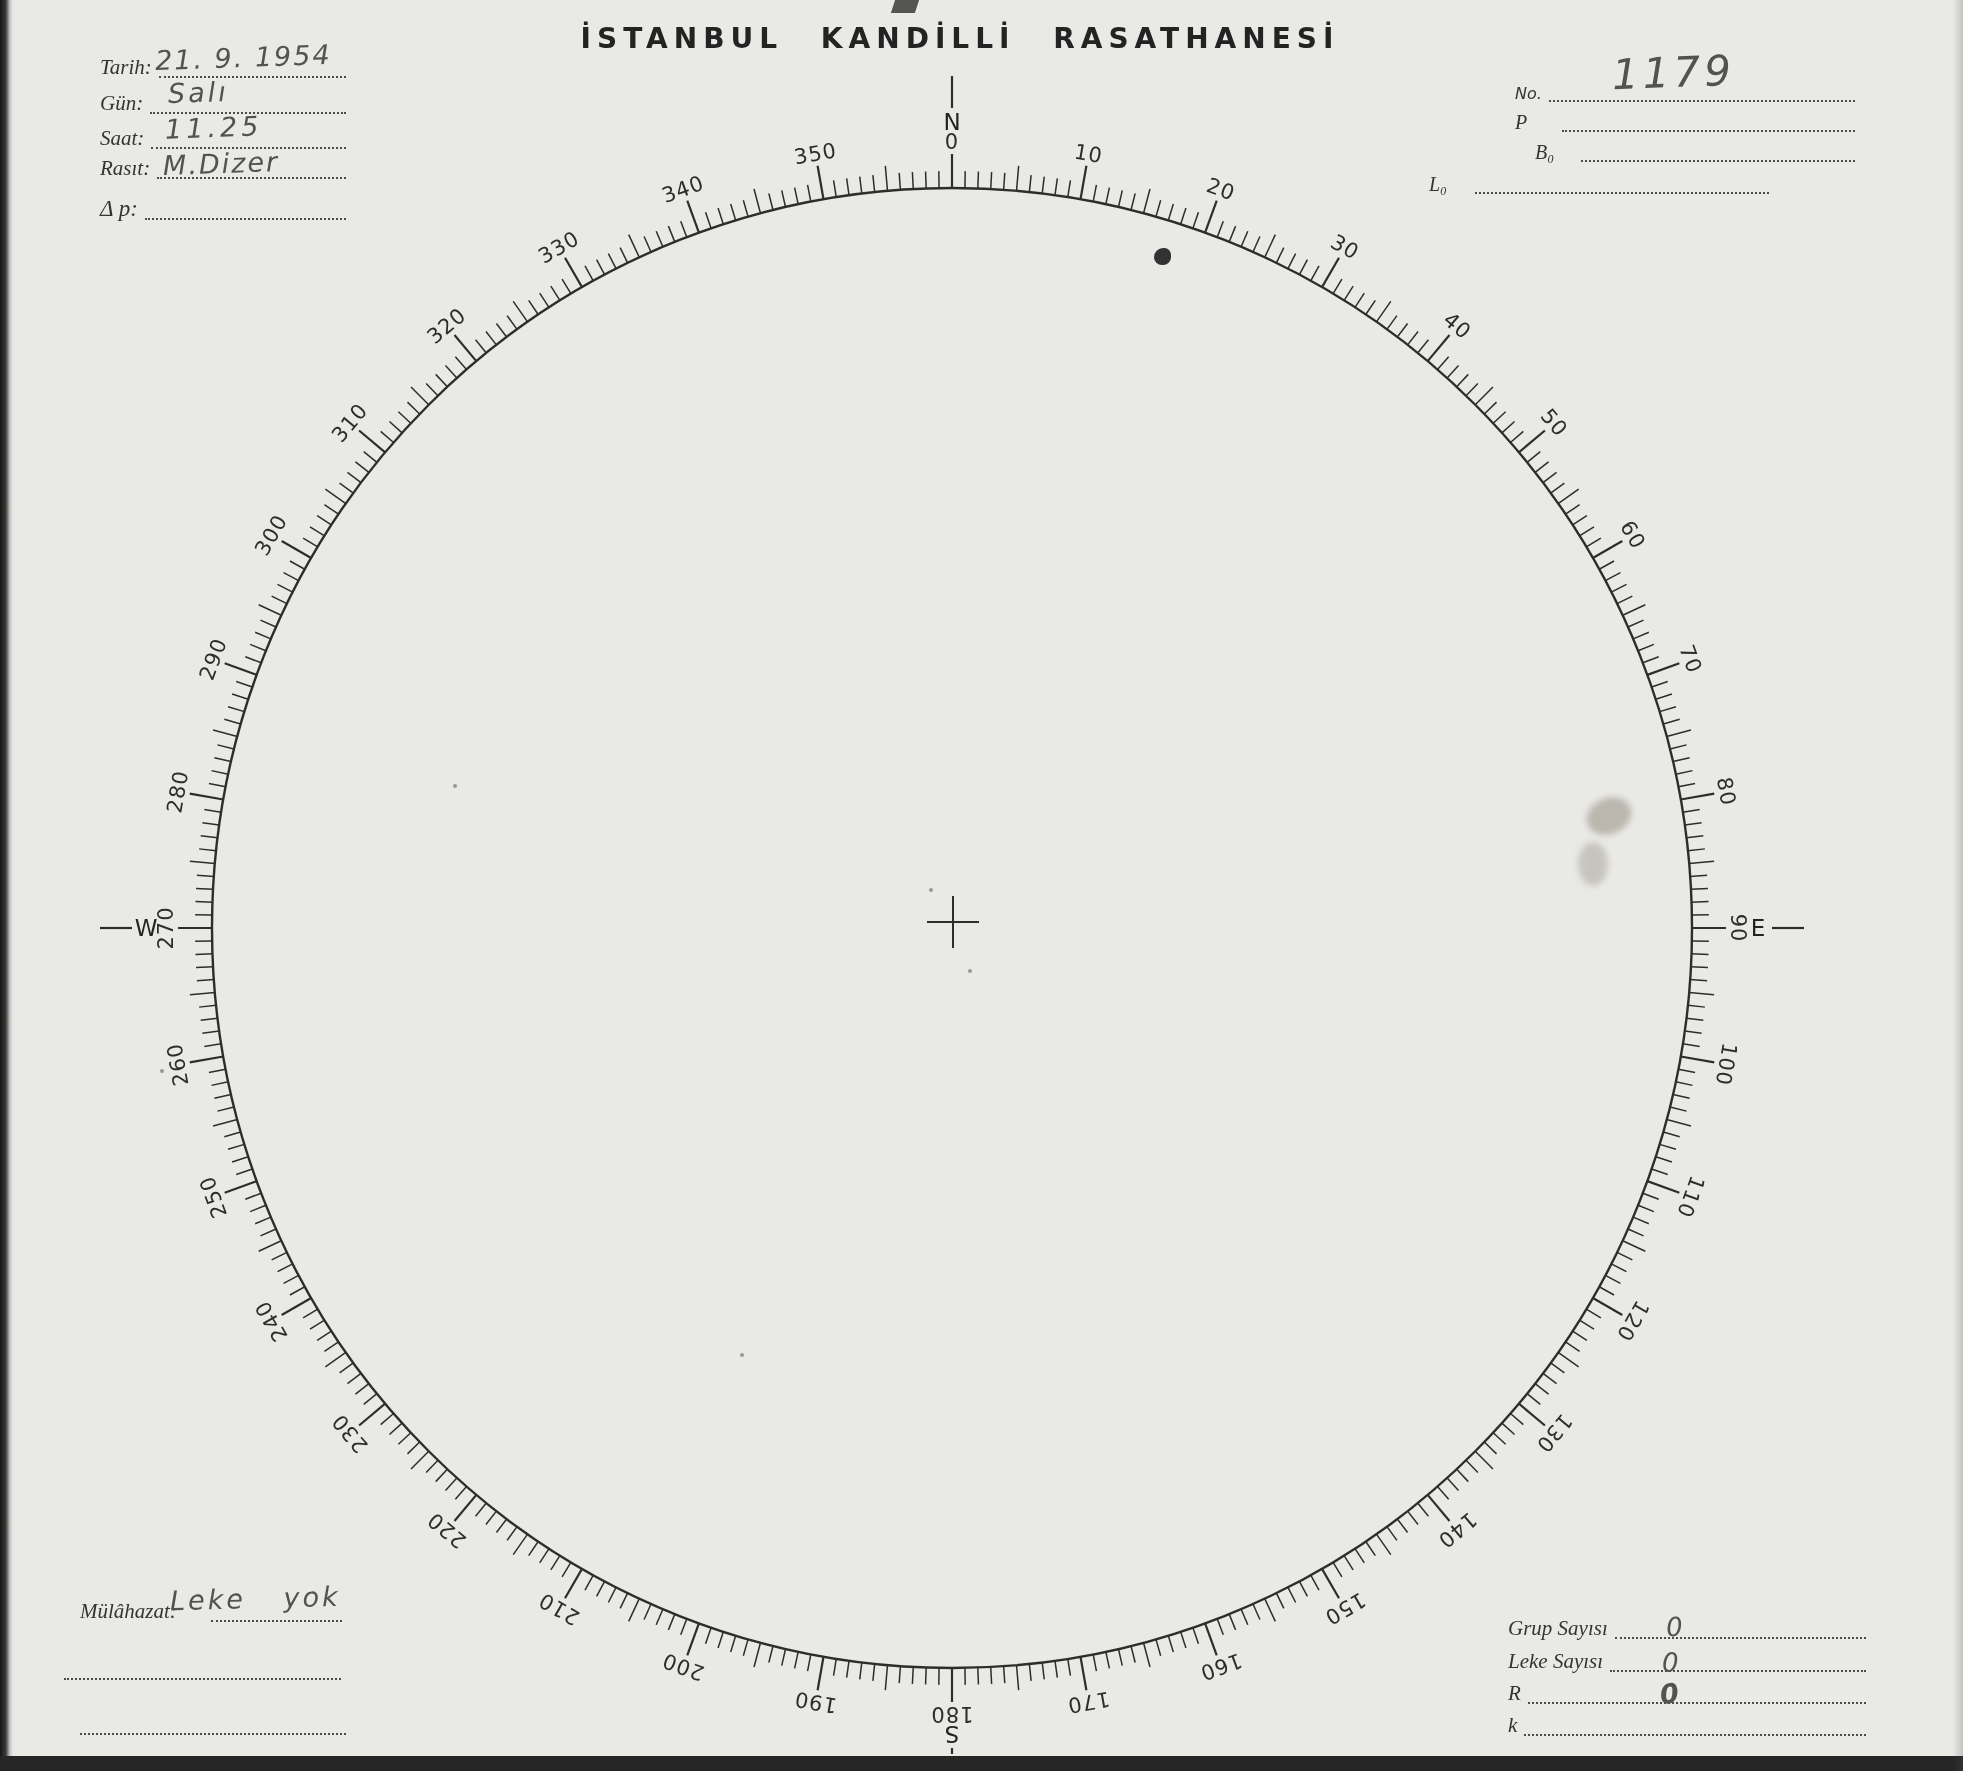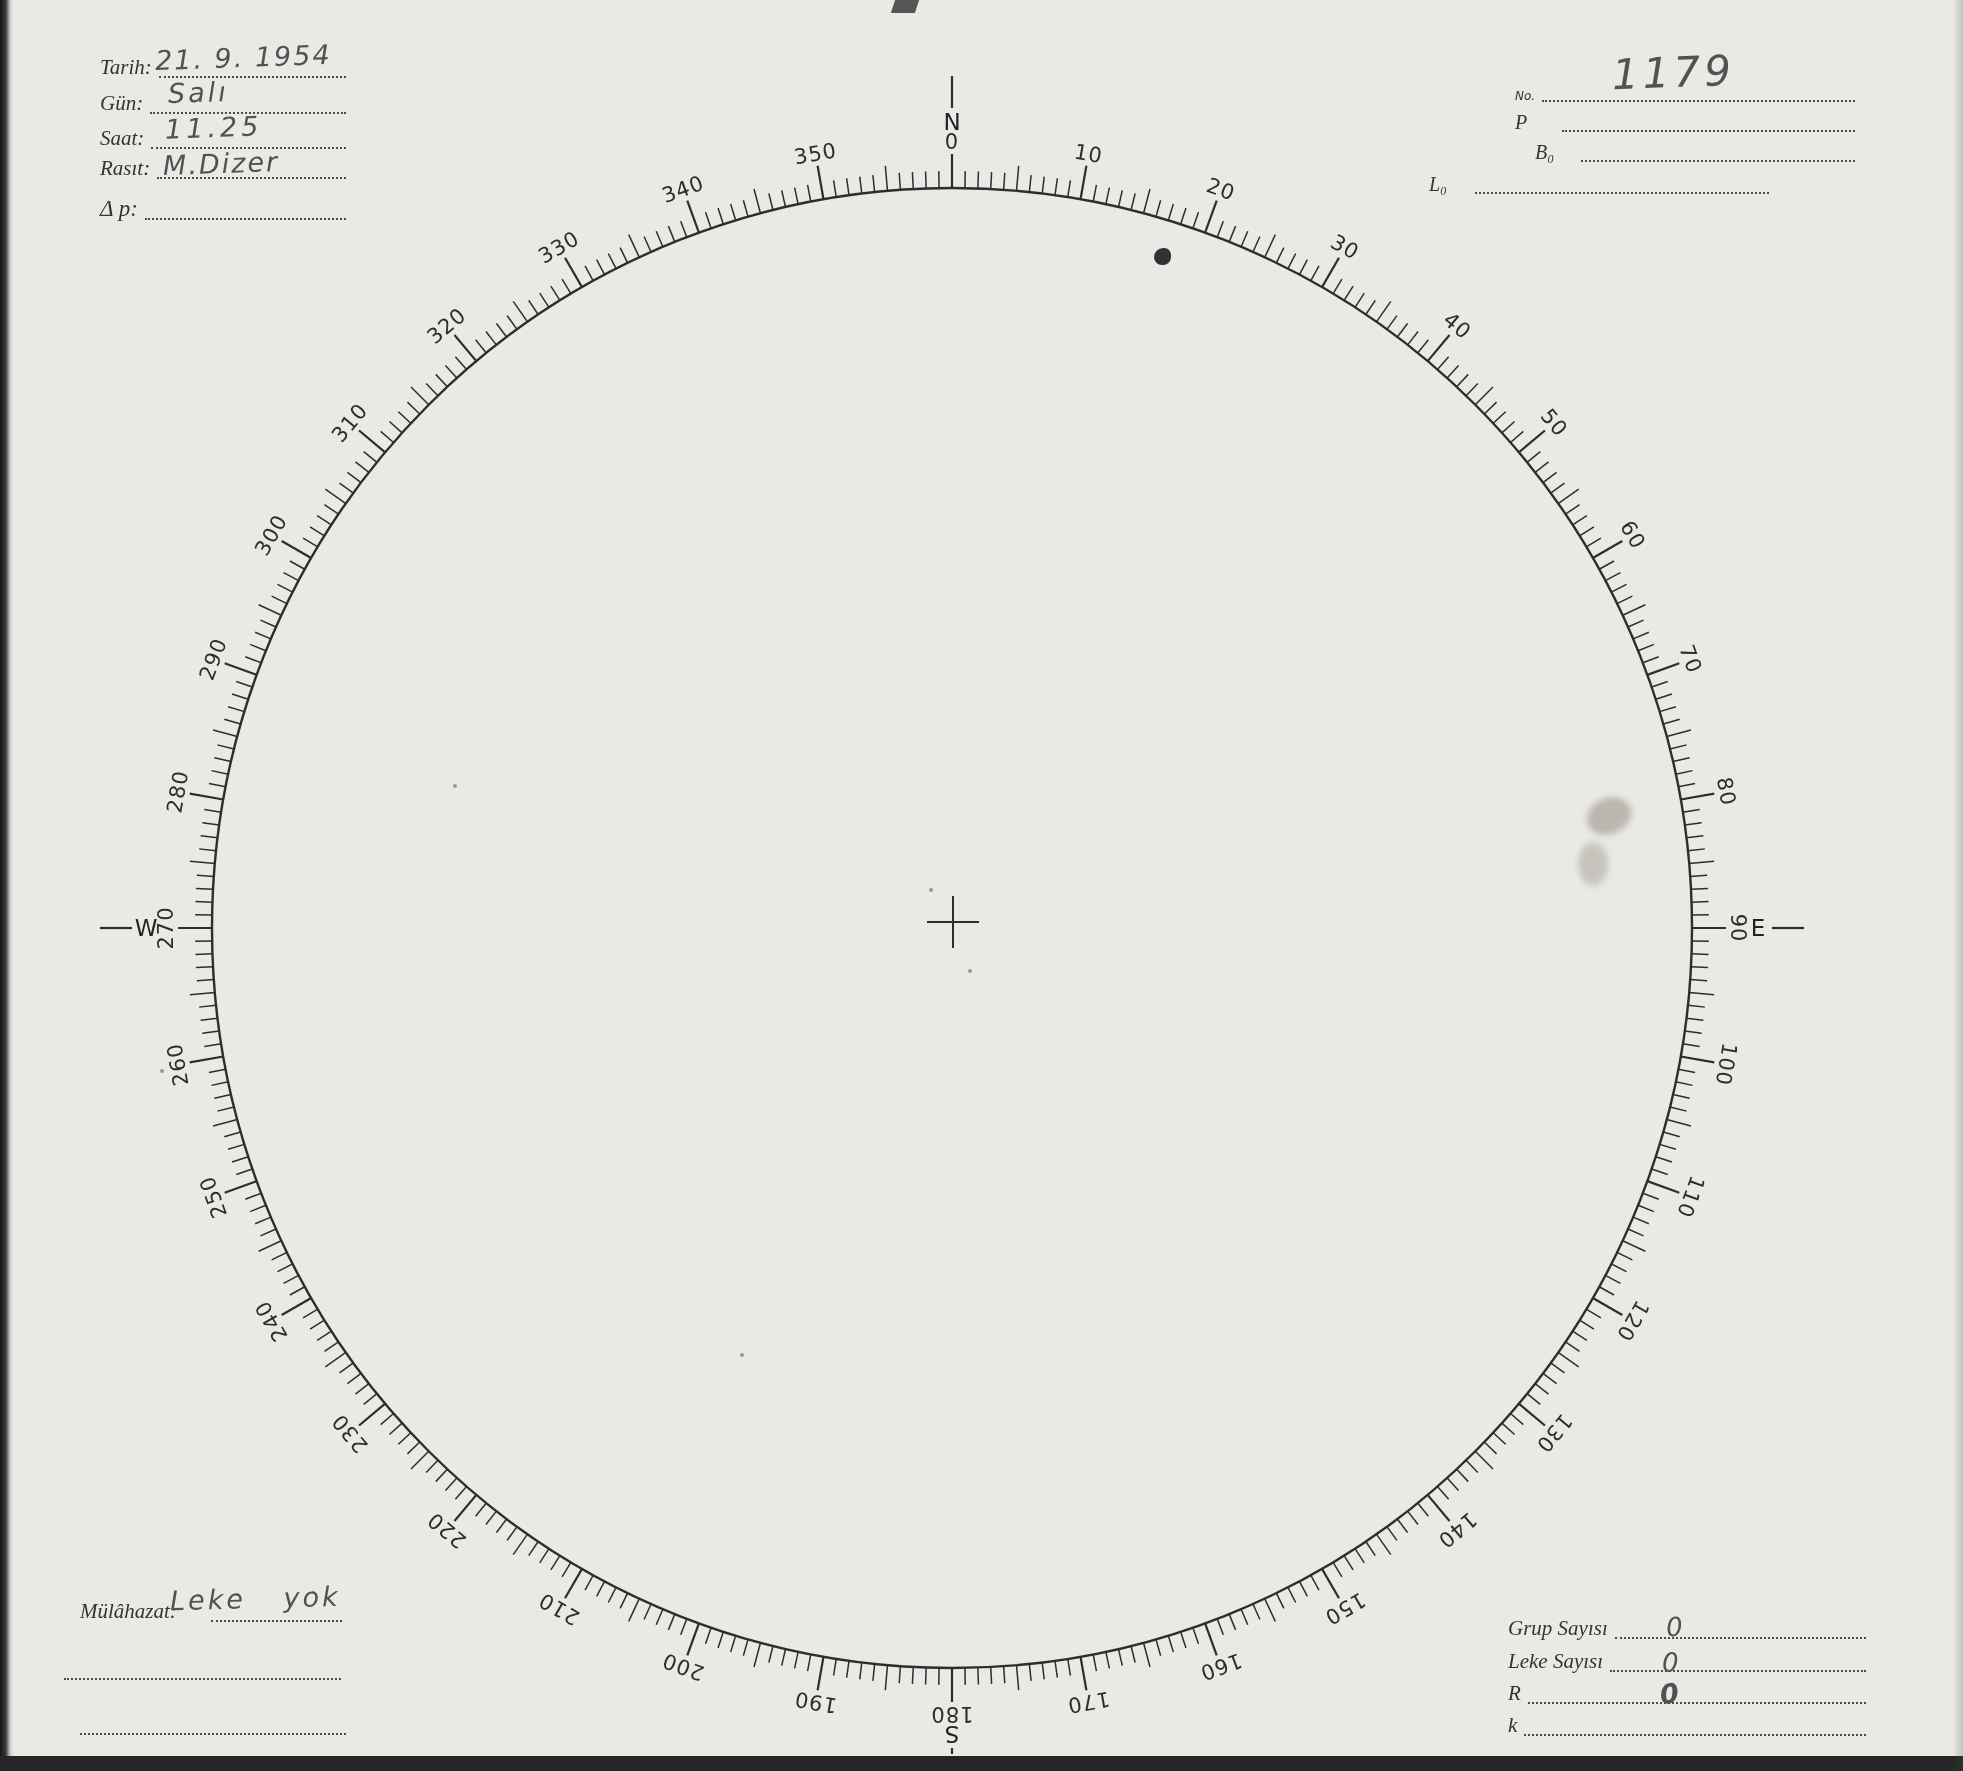--- a/index.html
+++ b/index.html
@@ -34,20 +34,21 @@
   #smudge1{left:1586px;top:798px;width:46px;height:36px;background:#847c6d;opacity:.45;
            border-radius:50%;transform:rotate(-24deg);}
   #smudge2{left:1578px;top:842px;width:30px;height:44px;background:#968f84;opacity:.4;border-radius:50%;}
   .speck{width:4px;height:4px;background:#555;border-radius:50%;opacity:.55;}
 </style>
 </head>
 <body>
 
 <div id="page">
 
+  <div id="title">İSTANBUL KANDİLLİ RASATHANESİ</div>
 
   <svg id="dial" width="1963" height="1771" viewBox="0 0 1963 1771">
       <circle cx="952" cy="928" r="740" fill="none" stroke="#2d2d2d" stroke-width="2.4"></circle>
       <line x1="952" y1="188" x2="952" y2="154" stroke="#2d2d2d" stroke-width="2.2"></line>
       <line x1="964.9147807635898" y1="188.11270558427043" x2="965.2114716730237" y2="171.11529476661178" stroke="#2d2d2d" stroke-width="1.5"></line>
       <line x1="977.8256275598508" y1="188.45078800586919" x2="978.4189190037932" y2="171.46114394654455" stroke="#2d2d2d" stroke-width="1.5"></line>
       <line x1="990.7286076197785" y1="189.01414428161536" x2="991.6183188759085" y2="172.0374421907876" stroke="#2d2d2d" stroke-width="1.5"></line>
       <line x1="1003.6197905706528" y1="189.80260280773007" x2="1004.8056506243029" y2="172.84401395331304" stroke="#2d2d2d" stroke-width="1.5"></line>
       <line x1="1016.495249633267" y1="190.8159234121083" x2="1018.6741432019585" y2="165.9110559598147" stroke="#2d2d2d" stroke-width="1.5"></line>
       <line x1="1029.3510628180636" y1="192.05379742747778" x2="1031.1280466936137" y2="175.14692520621713" stroke="#2d2d2d" stroke-width="1.5"></line>
@@ -475,21 +476,21 @@
     <span class="dots"></span>
   </div>
   <div class="hand" style="left:163px;top:148px;font-size:27px;letter-spacing:2px;transform:rotate(-2deg);">M.Dizer</div>
 
   <div class="frow" style="left:100px;top:188px;width:246px;">
     <span class="lbl" style="font-size:23px;">Δ p:</span>
     <span class="dots"></span>
   </div>
 
   <div class="frow" style="left:1515px;top:70px;width:340px;">
-    <span class="lbl" style="font-family:'DejaVu Sans',sans-serif;font-size:12px;">No.</span>
+    <span class="lbl" style="font-family:'DejaVu Sans',sans-serif;font-size:16px;">No.</span>
     <span class="dots"></span>
   </div>
   <div class="hand" style="left:1612px;top:48px;font-size:42px;letter-spacing:4px;transform:rotate(-2deg);">1179</div>
 
   <div class="frow" style="left:1515px;top:100px;width:340px;">
     <span class="lbl" style="font-size:20px;">P</span>
     <span class="dots" style="margin-left:35px;"></span>
   </div>
 
   <div class="frow" style="left:1515px;top:130px;width:340px;">

